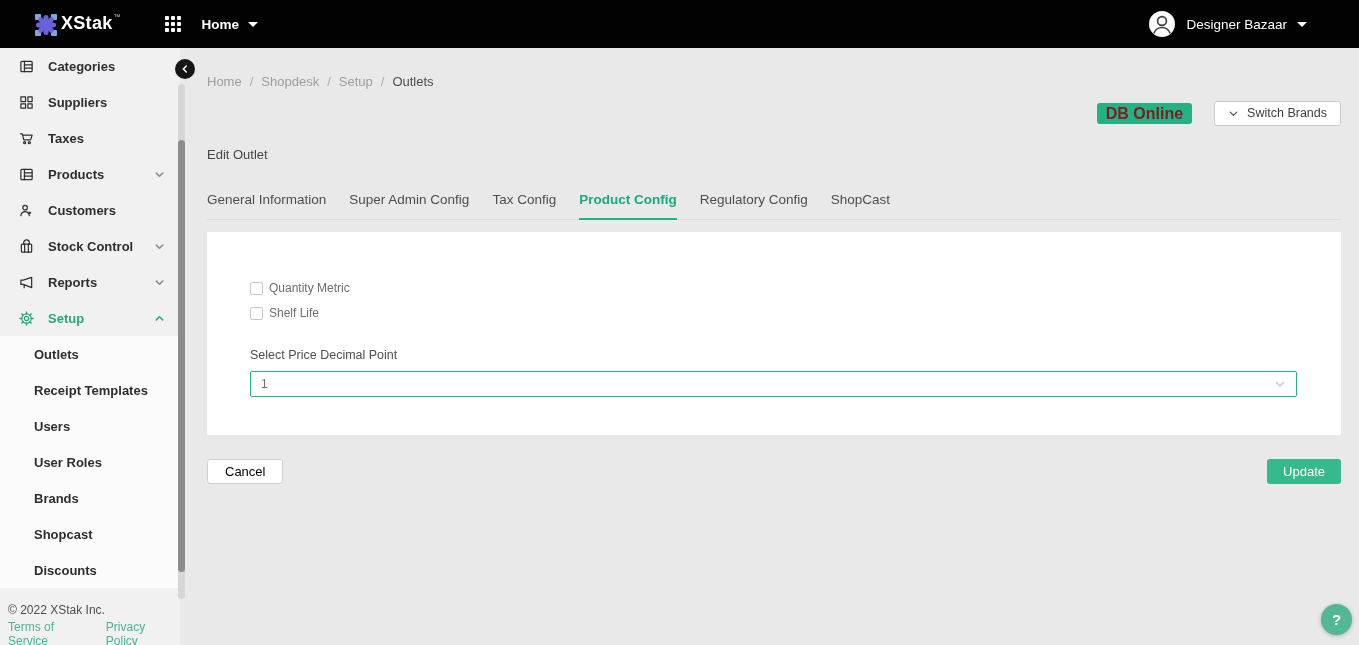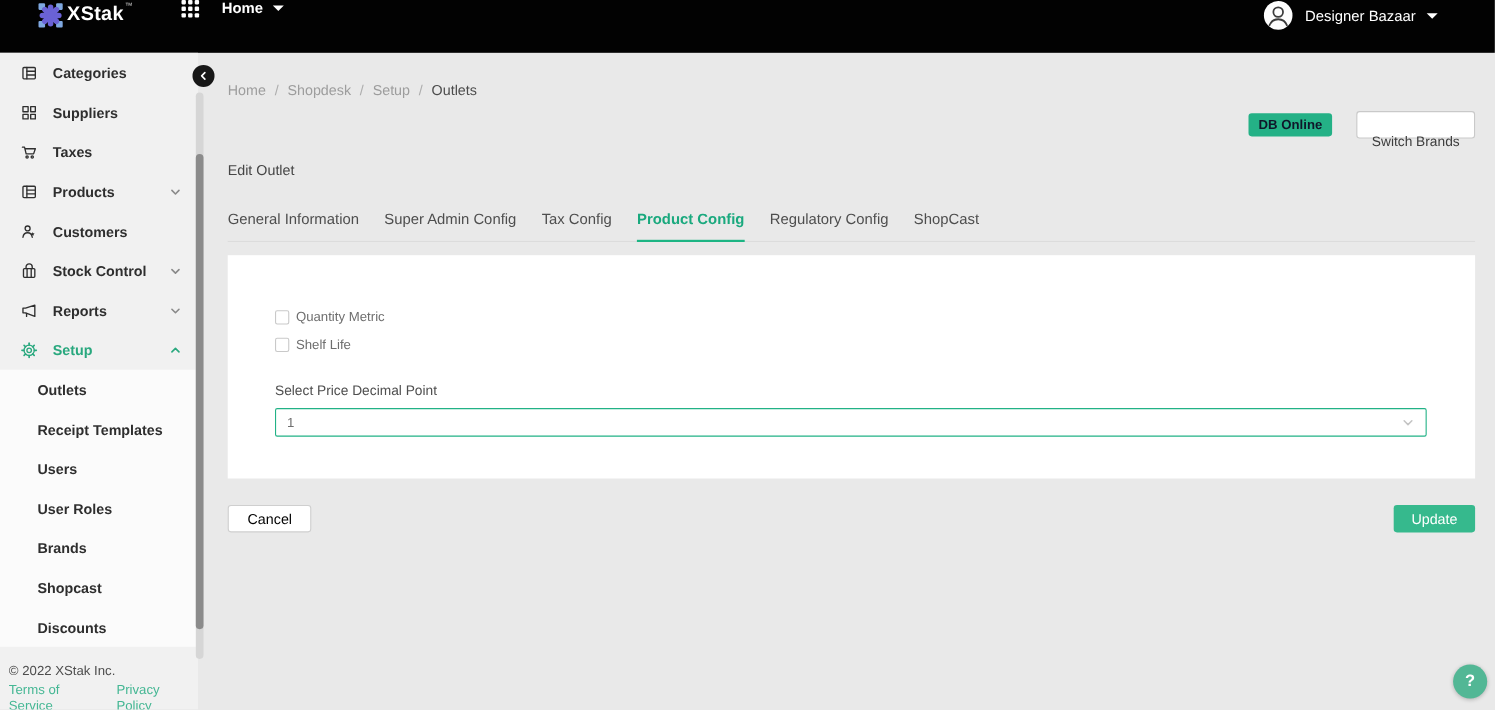--- a/index.html
+++ b/index.html
@@ -7,21 +7,21 @@
   body {
     font-family:"Liberation Sans", sans-serif;
     background:#e9e9e9;
     position:relative;
     color:#333;
   }
 
   
   .topbar {
     position:absolute; top:0; left:0; width:1359px; height:48px;
-    background:#020202; display:flex; align-items:flex-start; color:#fff;
+    background:#020202; display:flex; align-items:center; color:#fff;
   }
   .brand { display:flex; align-items:flex-start; margin-left:34px; }
   .brand svg { margin-top:2px; }
   .brand-text { font-size:18px; font-weight:bold; letter-spacing:.3px; margin-left:3px; line-height:24px; }
   .brand-mark { font-size:7px; opacity:.75; margin-left:1px; margin-top:2px; }
   .apps { margin-left:44px; display:grid; grid-template-columns:repeat(3,4px); grid-gap:2px; cursor:pointer; }
   .apps span { width:4px; height:4px; background:#fff; border-radius:1px; }
   .home-menu { margin-left:21px; display:flex; align-items:center; gap:9px; cursor:pointer; }
   .home-menu .label { font-size:13.5px; font-weight:bold; }
   .caret { width:0; height:0; border-left:5px solid transparent; border-right:5px solid transparent; border-top:5px solid #fff; }
@@ -73,29 +73,28 @@
 
   
   .main { position:absolute; left:180px; top:48px; right:0; bottom:0; padding:0 18px 0 27px; }
   .breadcrumb { margin-top:26px; display:flex; align-items:center; gap:8px; font-size:13px; }
   .bc-item { color:#9d9d9d; cursor:pointer; }
   .bc-sep { color:#adadad; }
   .bc-item.current { color:#4c4c4c; cursor:default; }
 
   .header-row { margin-top:12px; height:24px; display:flex; justify-content:flex-end; align-items:center; gap:22px; }
   .badge {
-    background:#24b186; color:#0f172a; font-size:12px; font-weight:bold;
+    background:#24b186; color:#7f1d1d; font-size:16px; font-weight:bold;
     padding:4px 9px; border-radius:3px; line-height:13px;text-align:center;
   }
   .switch-btn {
     background:#fff; border:1px solid #c9c9c9; border-radius:3px;
     height:25px; padding:0 13px; font-size:12.5px; color:#3d3d3d;
-    display:flex; align-items:center; gap:20px; cursor:pointer;
-    font-family:"Liberation Sans", sans-serif;
-    flex-direction:column;
+    display:flex; align-items:center; gap:8px; cursor:pointer;
+    font-family:"Liberation Sans", sans-serif;
   }
   .page-title { margin-top:22px; font-size:13px; color:#454545; }
 
   .tabs { margin-top:30px; display:flex; gap:23px; border-bottom:1px solid #dcdcdc; }
   .tab { font-size:13.5px; color:#4e4e4e; padding-bottom:12px; position:relative; cursor:pointer; white-space:nowrap; }
   .tab.active { color:#1aa97e; font-weight:bold; }
   .tab.active::after {
     content:""; position:absolute; left:0; right:0; bottom:-1px; height:2px; background:#1db584;
   }
 

